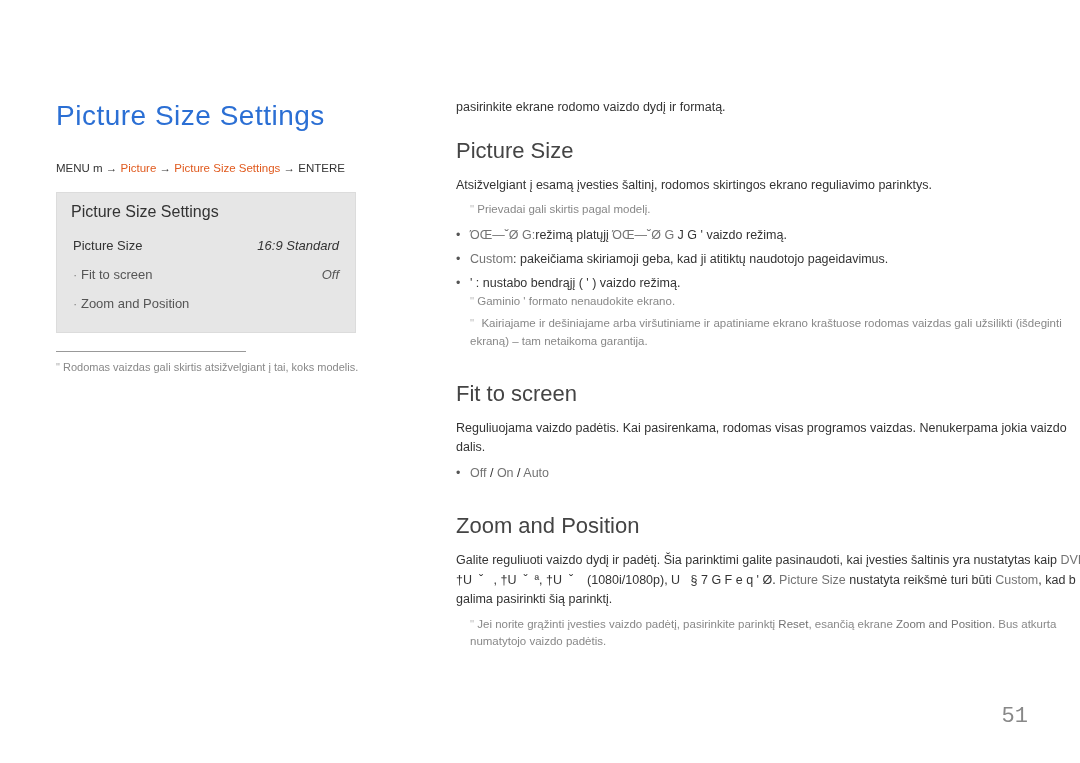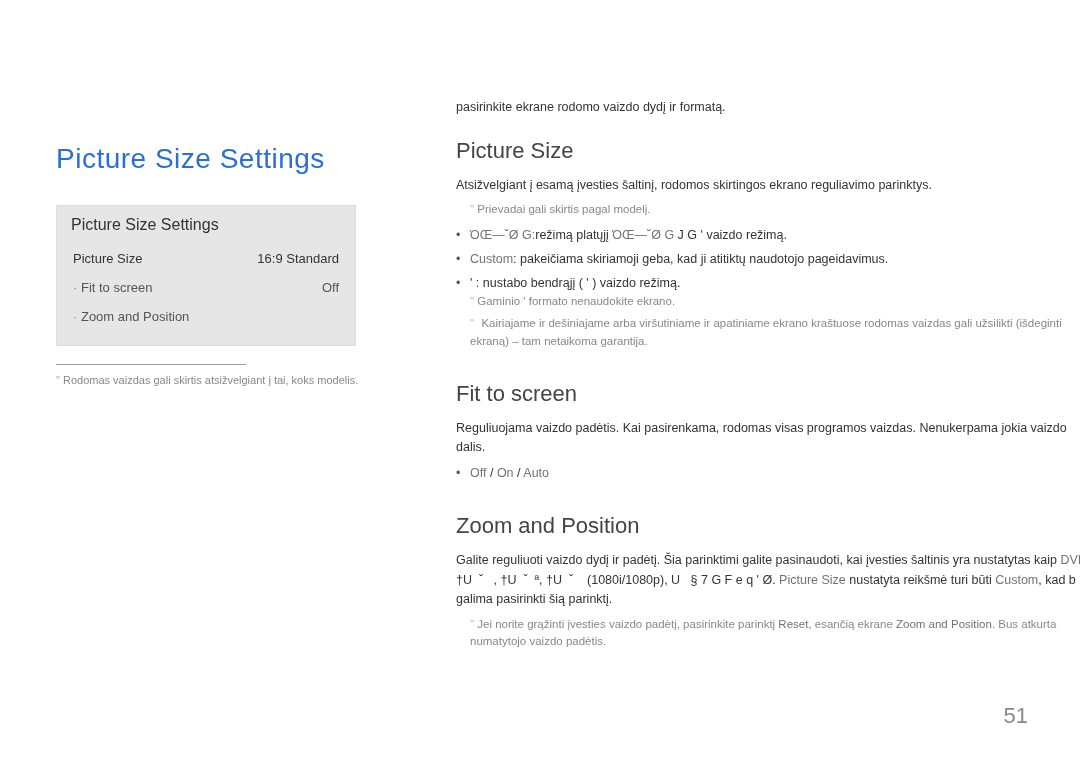--- a/index.html
+++ b/index.html
@@ -1,53 +1,56 @@
 <!DOCTYPE html>
 <html><head>
 <meta charset="utf-8">
 <style>
   * { margin: 0; padding: 0; box-sizing: border-box; }
   html, body { width: 1080px; height: 763px; background: #fff; font-family: Arial, Helvetica, sans-serif; color: #333; }
   .page { position: relative; width: 1080px; height: 763px; padding: 100px 48px 40px 56px; }
-  .left-col { float: left; width: 355px; margin-top: 43px; }
+  .left-col { float: left; width: 355px; }
   .right-col { margin-left: 400px; width: 640px; }
   h1.page-title { font-size: 28px; font-weight: 400; color: #2b6fd4; letter-spacing: 0.5px; margin-bottom: 30px; }
   .breadcrumb { font-size: 11.5px; color: #333; margin-bottom: 18px; }
   .breadcrumb .orange { color: #e05a1e; }
   .panel { background: #e6e6e6; border: 1px solid #dcdcdc; padding: 10px 14px 14px 14px; width: 300px; }
   .panel-title { font-size: 16px; color: #333; margin-bottom: 10px; }
   .panel-row { display: flex; justify-content: space-between; font-size: 13px; color: #333; padding: 7px 2px; }
   .panel-row.sub { color: #555; }
   .panel-row.sub .key::before { content: "· "; color: #888; }
-  .panel-row .val { text-align: right; }
+  .panel-row .val { text-align: right; font-style: italic; }
   hr.footnote-rule { margin-top: 18px; border: none; border-top: 1px solid #999; width: 190px; }
   .footnote { font-size: 11px; color: #888; margin-top: 8px; line-height: 1.4; }
   .footnote::before { content: '" '; color: #aaa; }
 
   .intro { font-size: 12.5px; color: #333; margin-bottom: 24px; }
   h2.sec { font-size: 22px; font-weight: 400; color: #444; margin-top: 6px; margin-bottom: 12px; }
   .para { font-size: 12.5px; color: #333; line-height: 1.55; margin-bottom: 6px; }
   .note { font-size: 11.5px; color: #888; line-height: 1.55; margin-left: 14px; margin-bottom: 4px; }
   .note::before { content: '"  '; color: #bbb; }
   ul.b { list-style: none; padding-left: 14px; margin: 6px 0; }
   ul.b > li { position: relative; font-size: 12.5px; color: #333; line-height: 1.6; margin-bottom: 4px; }
   ul.b > li::before { content: "•"; position: absolute; left: -14px; color: #555; }
   ul.b .note { margin-left: 0; }
   .orange { color: #737373; }
-  .page-num { position: absolute; right: 52px; bottom: 34px; font-size: 22px; color: #888; font-weight: 300; }
+  .page-num { position: absolute; right: 52px; bottom: 34px; font-size: 22px; color: #888; font-weight: 300; font-family: Liberation Mono, monospace; }
   .gap { height: 18px; }
 </style>
 </head>
 <body>
 
 <div class="page">
 
   <div class="left-col">
     <h1 class="page-title">Picture Size Settings</h1>
 
+    <div class="breadcrumb">
+      <span>MENU m → </span><span class="orange">Picture</span><span> → </span><span class="orange">Picture Size Settings</span><span> → ENTERE</span>
+    </div>
 
     <div class="panel">
       <div class="panel-title">Picture Size Settings</div>
       <div class="panel-row">
         <span class="key">Picture Size</span>
         <span class="val">16:9 Standard</span>
       </div>
       <div class="panel-row sub">
         <span class="key">Fit to screen</span>
         <span class="val">Off</span>

